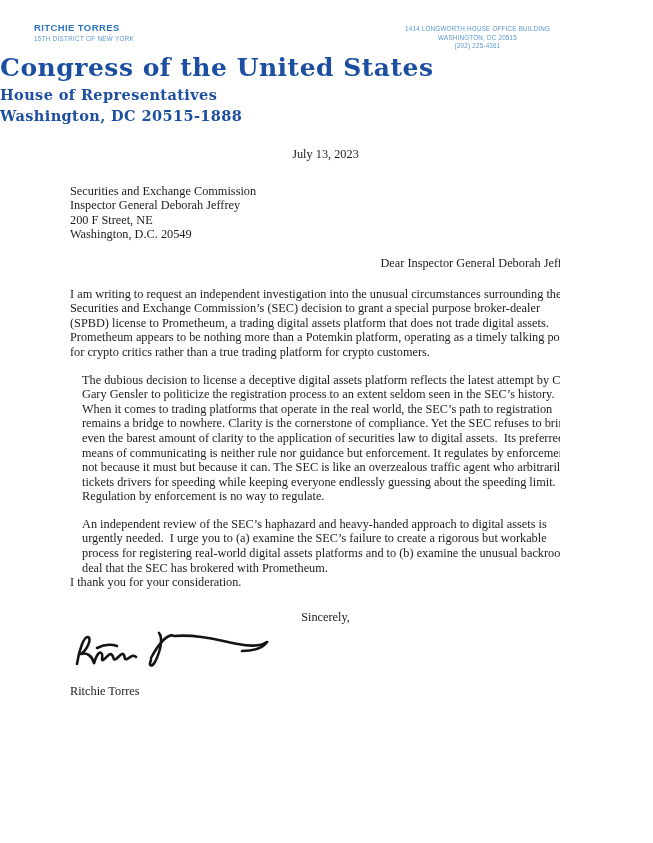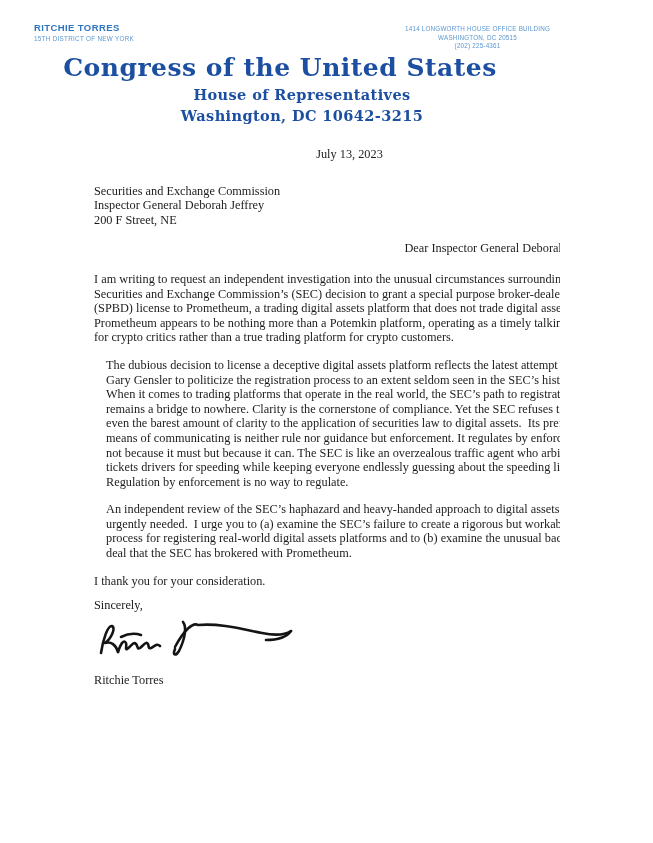--- a/index.html
+++ b/index.html
@@ -47,43 +47,42 @@
     letter-spacing: 0.2px;
     text-align: center;
     line-height: 1.35;
     color: var(--light-blue, #4f8fce);
   }
   .hdr-center {
     position: absolute;
     left: 0;
     top: 54px;
     width: 100%;
-    text-align: center;
+    text-align: left;
     color: var(--title-blue, #1c4fa1);
     font-family: "DejaVu Serif", serif;
   }
   .congress-title {
     font-size: 25px;
     font-weight: bold;
     letter-spacing: 0.5px;
     line-height: 1.1;
   }
   .congress-sub {
     font-size: 14.5px;
     font-weight: bold;
     letter-spacing: 0.4px;
     line-height: 1.15;
     margin-top: 5px;
-    margin-left: 44px;
   }
 
   
   .letter {
     position: absolute;
-    left: 94px;
+    left: 70px;
     top: 147px;
     width: 511px;
     font-size: 12.3px;
     line-height: 14.6px;
     text-align: left;
   }
   .date-line {
     text-align: center;
     margin-bottom: 0;
   }
@@ -95,24 +94,25 @@
     margin-top: 14px;
     text-align: right;
   }
   .para {
     margin-top: 16px;
     margin-bottom: 0;
     white-space: pre-wrap;
   }
   .para + .para { margin-top: 13px; margin-left: 12px; }
   .thanks {
-    margin-top: 13px;
+    margin-top: 0;
   }
   .closing {
-    margin-top: 10px;
+    margin-top: 20px;
+    text-align: center;
   }
   .signature-wrap {
     margin-top: 1px;
     margin-left: 0px;
     height: 50px;
   }
   .sig-block {
     margin-top: 9px;
   }
   .sig-block span { display: block; }
@@ -129,30 +129,31 @@
 
   <div class="hdr-right">
     <div>1414 LONGWORTH HOUSE OFFICE BUILDING</div>
     <div>WASHINGTON, DC 20515</div>
     <div>(202) 225-4361</div>
   </div>
 
   <div class="hdr-center">
     <div class="congress-title">Congress of the United States</div>
     <div class="congress-sub">House of Representatives</div>
-    <div class="congress-sub">Washington, DC 10642-3215</div>
+    <div class="congress-sub">Washington, DC 20515-1888</div>
   </div>
 
   <div class="letter">
     <div class="date-line">July 13, 2023</div>
 
     <div class="recipient">
       <span>Securities and Exchange Commission</span>
       <span>Inspector General Deborah Jeffrey</span>
       <span>200 F Street, NE</span>
+      <span>Washington, D.C. 20549</span>
     </div>
 
     <div class="salutation">Dear Inspector General Deborah Jeffrey:</div>
 
     <p class="para">I am writing to request an independent investigation into the unusual circumstances surrounding the Securities and Exchange Commission’s (SEC) decision to grant a special purpose broker-dealer (SPBD) license to Prometheum, a trading digital assets platform that does not trade digital assets.  Prometheum appears to be nothing more than a Potemkin platform, operating as a timely talking point for crypto critics rather than a true trading platform for crypto customers.</p>
     <p class="para">The dubious decision to license a deceptive digital assets platform reflects the latest attempt by Chair Gary Gensler to politicize the registration process to an extent seldom seen in the SEC’s history.  When it comes to trading platforms that operate in the real world, the SEC’s path to registration remains a bridge to nowhere. Clarity is the cornerstone of compliance. Yet the SEC refuses to bring even the barest amount of clarity to the application of securities law to digital assets.  Its preferred means of communicating is neither rule nor guidance but enforcement. It regulates by enforcement not because it must but because it can. The SEC is like an overzealous traffic agent who arbitrarily tickets drivers for speeding while keeping everyone endlessly guessing about the speeding limit.  Regulation by enforcement is no way to regulate.</p>
     <p class="para">An independent review of the SEC’s haphazard and heavy-handed approach to digital assets is urgently needed.  I urge you to (a) examine the SEC’s failure to create a rigorous but workable process for registering real-world digital assets platforms and to (b) examine the unusual backroom deal that the SEC has brokered with Prometheum.</p>
 
     <div class="thanks">I thank you for your consideration.</div>
 

